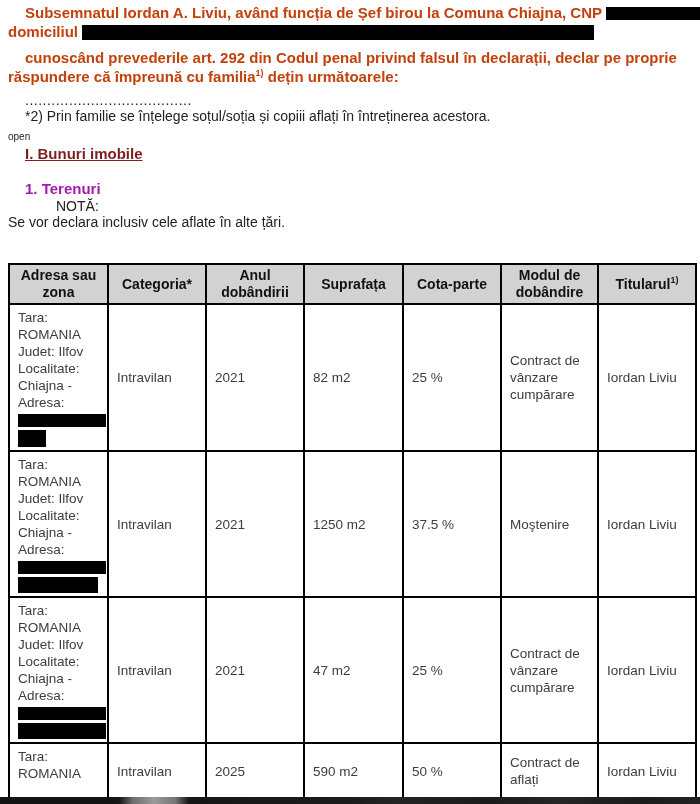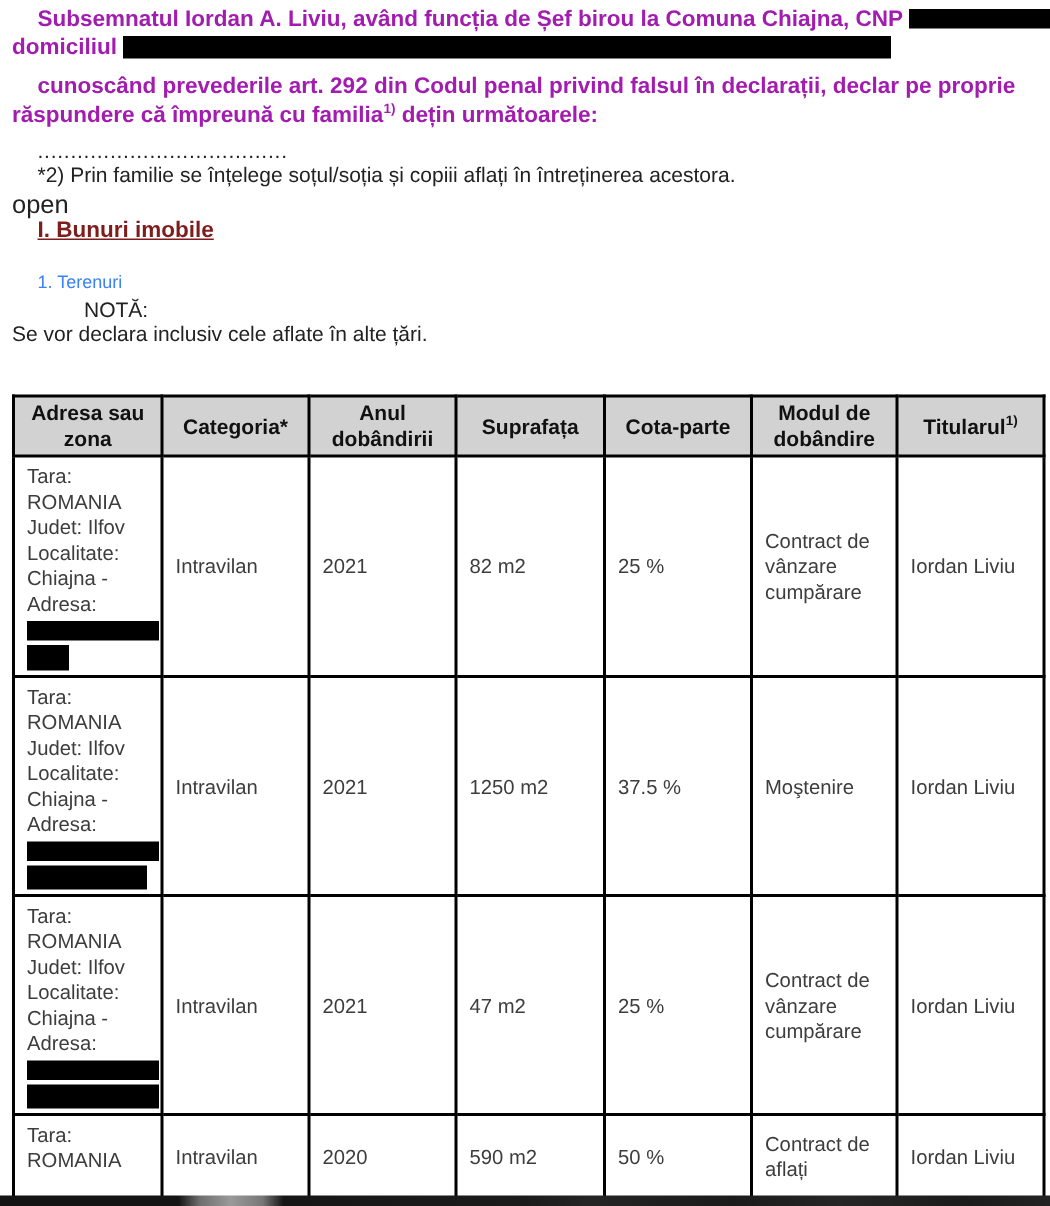--- a/index.html
+++ b/index.html
@@ -10,21 +10,21 @@
     color: #1a1a1a;
     position: relative;
     overflow: hidden;
   }
   .page {
     position: relative;
     width: 700px;
     height: 797px;
     padding: 3px 5px 0 8px;
   }
-  .para { font-weight: bold; font-size: 15px; line-height: 19px; color: #a21caf; }
+  .para { font-weight: bold; font-size: 15px; line-height: 19px; color: #c2410c; }
   .para .line { white-space: nowrap; }
   .indent { padding-left: 17px; }
   .redaction {
     background: #000;
     display: block;
   }
   .redaction-inline .redaction {
     display: inline-block;
     vertical-align: middle;
     margin-bottom: 1px;
@@ -37,36 +37,36 @@
     line-height: 14px;
   }
   .footnote {
     margin-top: 1px;
     font-size: 14px;
     color: #222;
     line-height: 17px;
   }
   .open-label {
     margin-top: 4px;
-    font-size: 17px;
+    font-size: 10px;
     color: #222;
     line-height: 16px;
   }
   .section-title {
     font-weight: bold;
     font-size: 15px;
     color: #7f1d1d;
     line-height: 17px;
     text-decoration: underline;
   }
   .subsection-title {
     margin-top: 18px;
-    font-weight: normal;
-    font-size: 12px;
-    color: #3b82f6;
+    font-weight: bold;
+    font-size: 15px;
+    color: #a21caf;
     line-height: 17px;
   }
   .note-label, .note-text {
     font-size: 14px;
     color: #222;
     line-height: 16px;
   }
   .note-label { margin-top: 1px; margin-left: 48px; }
 
   table.lands {
@@ -231,21 +231,21 @@
         <td>Contract de vânzare cumpărare</td>
         <td>Iordan Liviu</td>
       </tr>
       <tr class="rh-d">
         <td class="addr">
           <div class="addr-text">Tara:
 ROMANIA</div>
           <div class="red-wrap"></div>
         </td>
         <td>Intravilan</td>
-        <td>2020</td>
+        <td>2025</td>
         <td>590 m2</td>
         <td>50 %</td>
         <td>Contract de aflați</td>
         <td>Iordan Liviu</td>
       </tr>
     </tbody>
   </table>
 
 </div>
 

